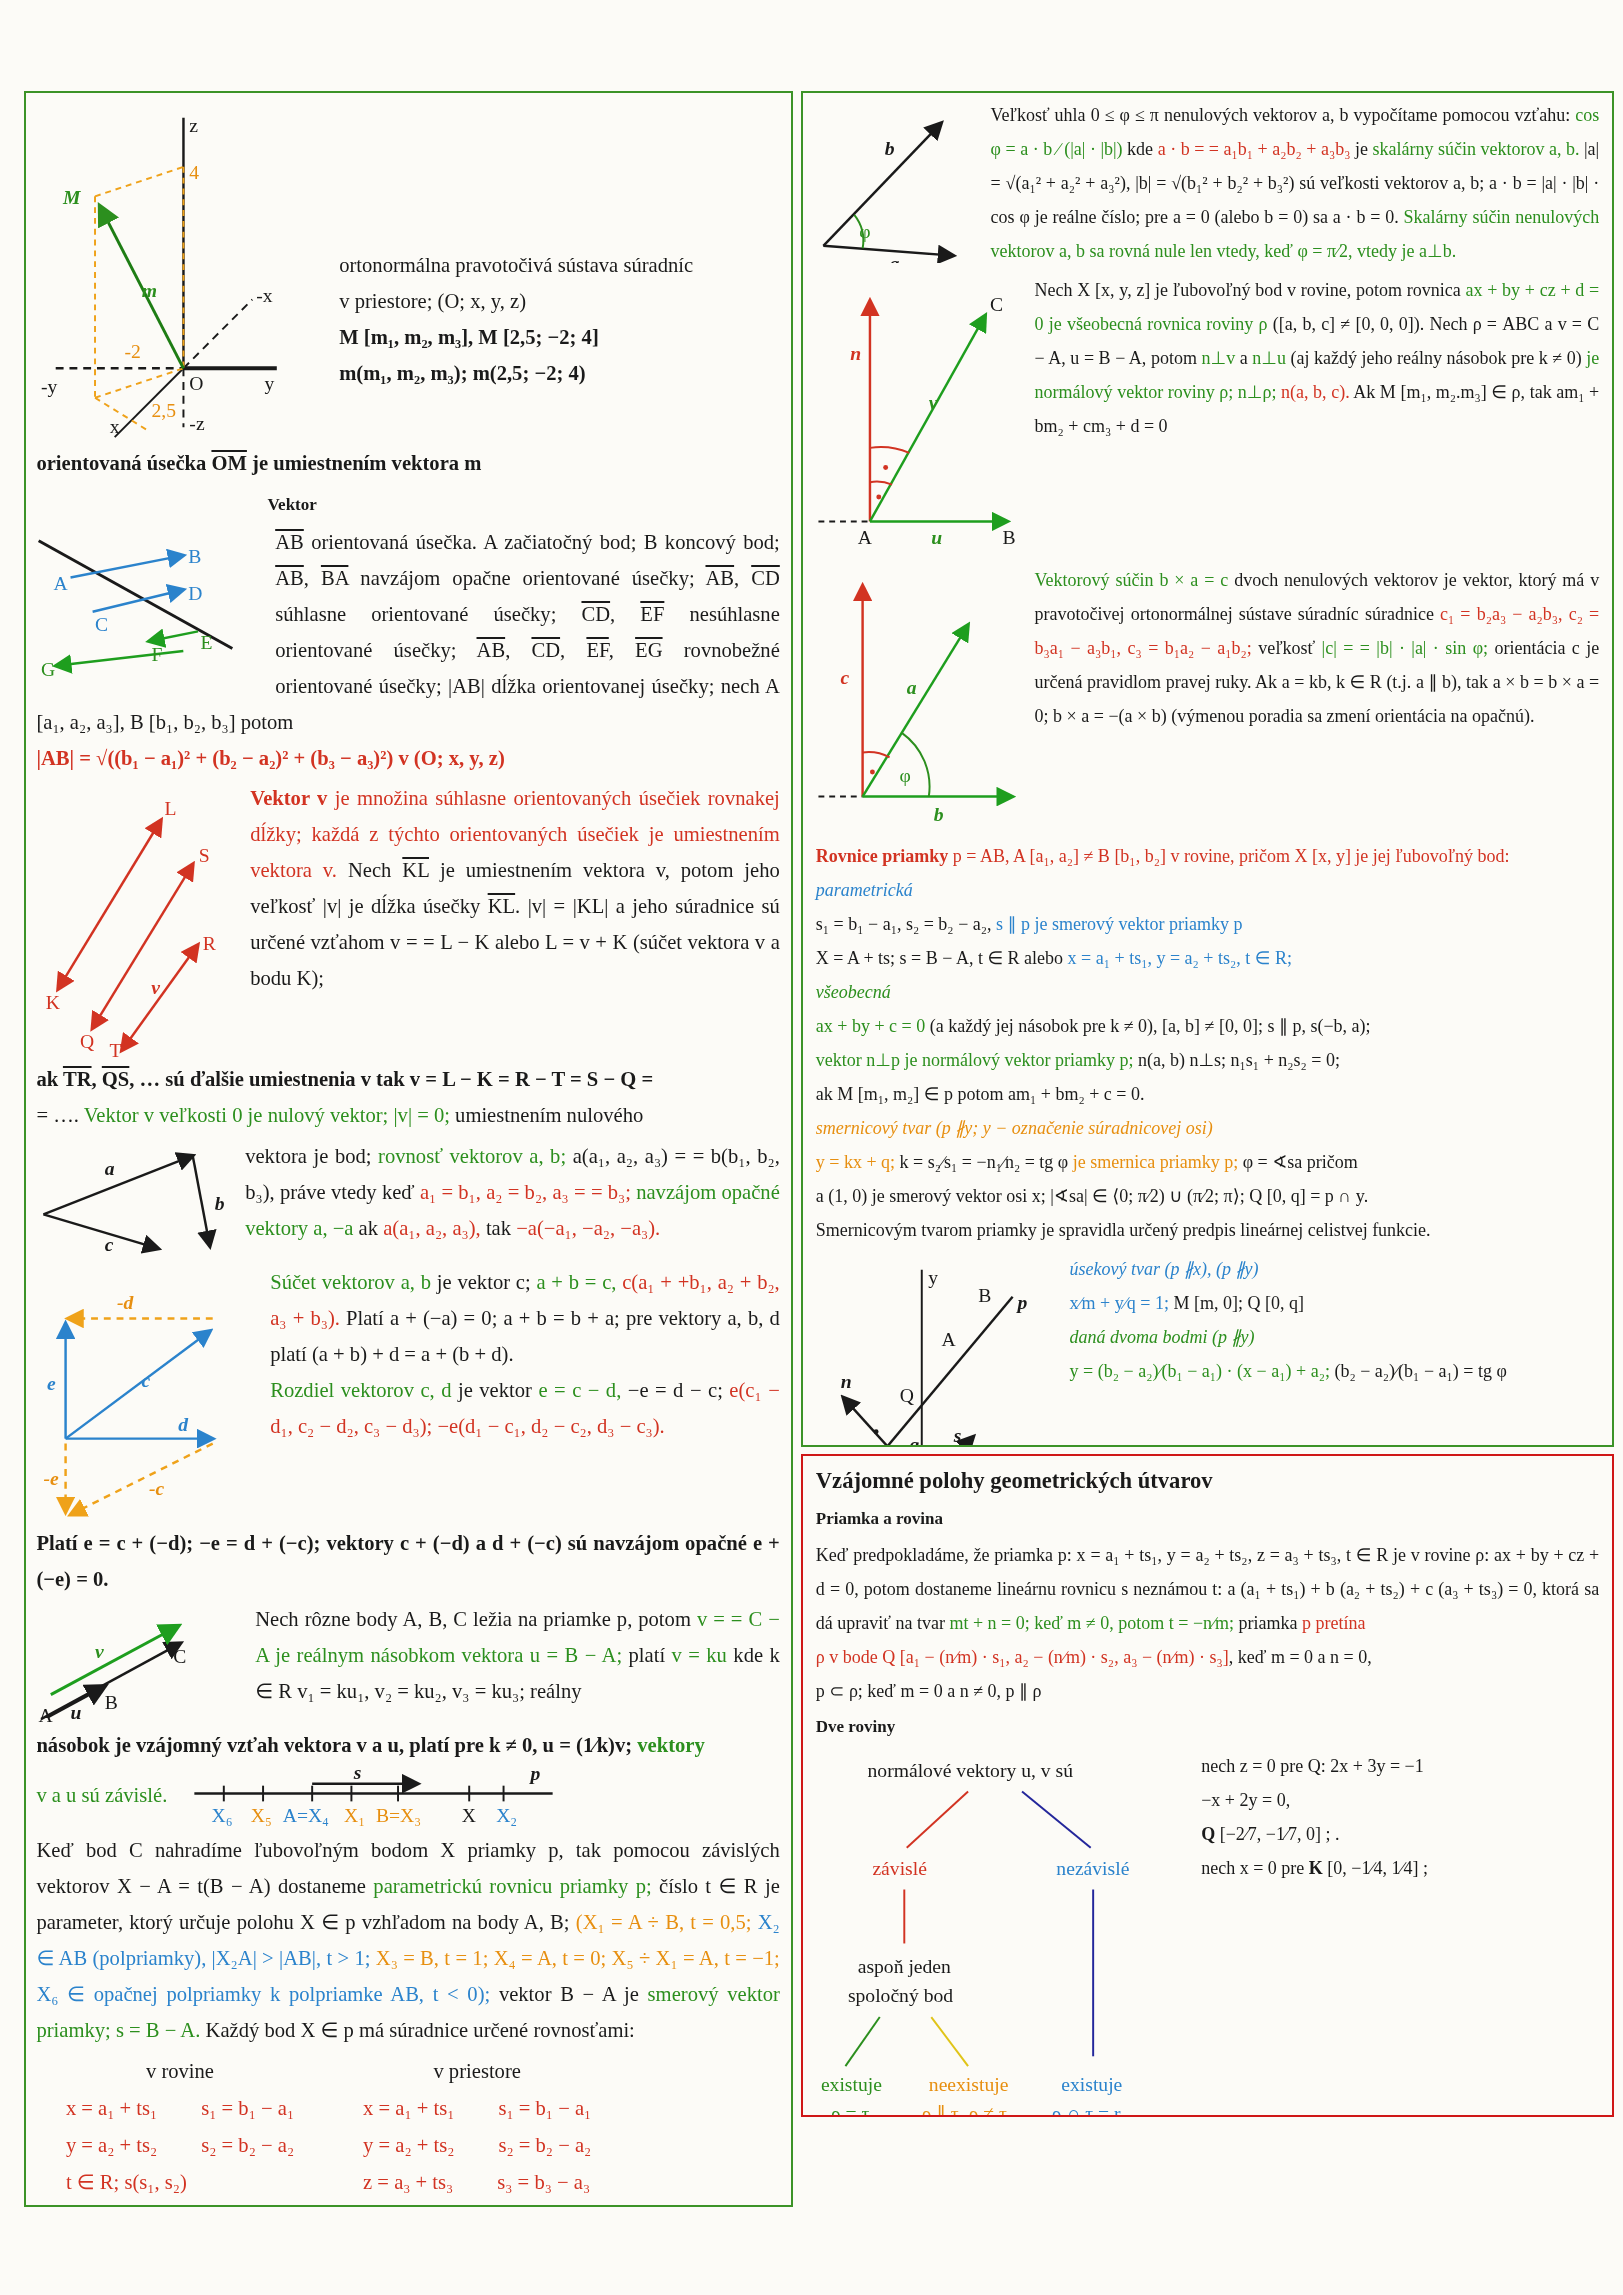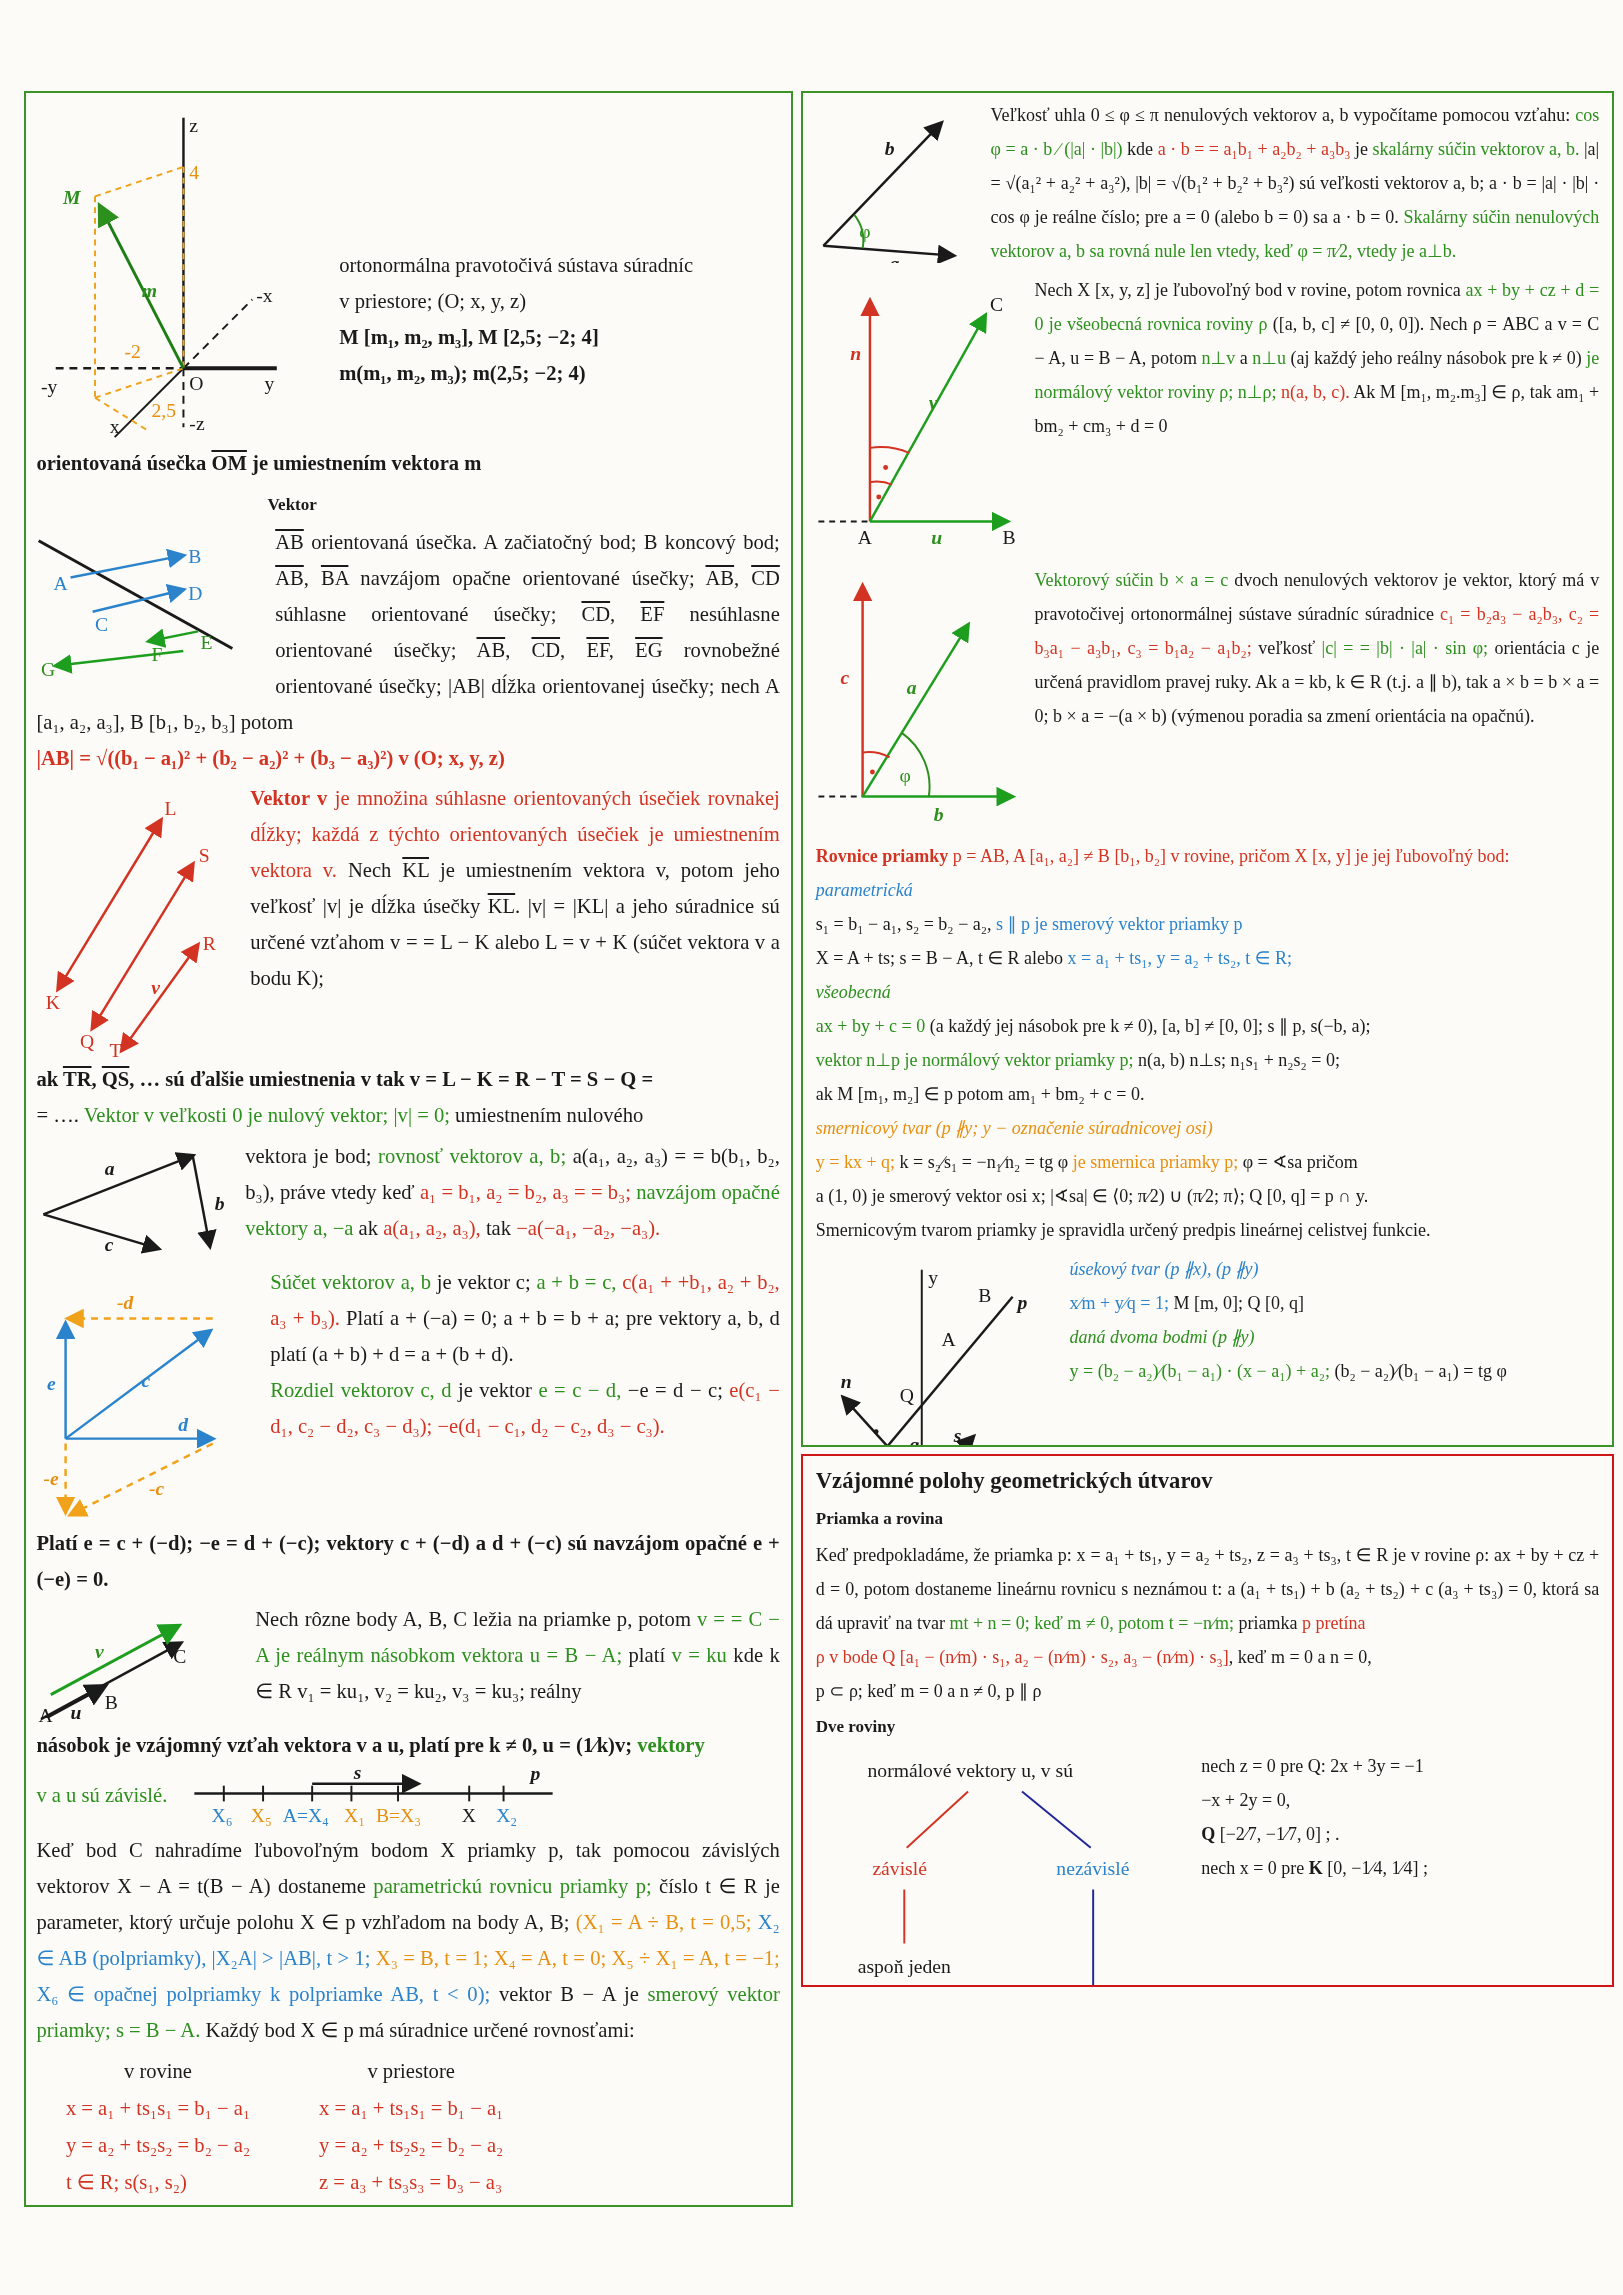--- a/index.html
+++ b/index.html
@@ -1,40 +1,40 @@
 <!DOCTYPE html>
 <html style="font-size:7.9px"><head>
 <meta charset="utf-8">
 <style>
   html,body{margin:0;padding:0;background:#e8e6e0;}
   .page{position:relative;width:1624px;height:2295px;background:#fcfbf7;overflow:hidden;
         font-family:"Liberation Serif",serif;color:#1a1a1a;}
   .col{position:absolute;overflow:hidden;background:#fcfbf7;}
   .col-left{left:23.6px;top:91px;width:769px;height:2116px;border:2.5px solid #3c9327;padding:6.9px 10.8px;box-sizing:border-box;}
   .box-green{left:801px;top:91px;width:813px;height:1356px;border:2.5px solid #3c9327;padding:4.9px 12.8px;box-sizing:border-box;}
-  .box-red{left:801px;top:1454px;width:813px;height:533px;border:2.9px solid #cf1717;padding:4.9px 12.8px;box-sizing:border-box;}
+  .box-red{left:801px;top:1454px;width:813px;height:663px;border:2.9px solid #cf1717;padding:4.9px 12.8px;box-sizing:border-box;}
   .sec{margin:0 0 4.9px 0;}
   .cf::after{content:"";display:block;clear:both;}
   .fl{float:left;margin:2.9px 12.8px 2.9px 0;}
   .par{font-size:20.6px;line-height:36px;text-align:justify;}
   .col-right .par,.box-red .par{font-size:18px;line-height:34px;}
   .line{text-align:left;}
   .clear{clear:both;font-weight:bold;}
   .h1{font-size:22.6px;font-weight:bold;line-height:39px;}
   .h2{font-size:17px;font-weight:bold;line-height:38px;}
   .indent{margin-left:231px;}
   .run{}
   .c-r{color:#d23322;} .c-g{color:#2c8f1e;} .c-b{color:#2b83cc;}
   .c-o{color:#e78f10;} .c-k{color:#1a1a1a;}
   .it{font-style:italic;} .bd{font-weight:bold;}
   .vec{text-decoration:overline;}
   .red{color:#d23322;}
   .tbl{display:flex;gap:69px;margin:3.9px 0 0 29.5px;}
   .thead{font-size:20.6px;line-height:38px;text-align:center;}
-  .trow{display:flex;font-size:20.6px;line-height:37px;}
+  .trow{display:flex;gap:44px;font-size:20.6px;line-height:37px;}
   .nlwrap{display:flex;align-items:center;gap:19.6px;}
   svg text{font-family:"Liberation Serif",serif;}
   .st{font-size:40px;fill:#1a1a1a;}
   .sti{font-size:40px;font-style:italic;font-weight:bold;}
   .fk{fill:#1a1a1a;} .fr{fill:#d23322;} .fg{fill:#2c8f1e;} .fb{fill:#2b83cc;} .fo{fill:#e78f10;}
   .duo{margin-top:2.9px;}
   .fr-col{float:right;width:398px;}
 </style>
 </head>
 <body>

